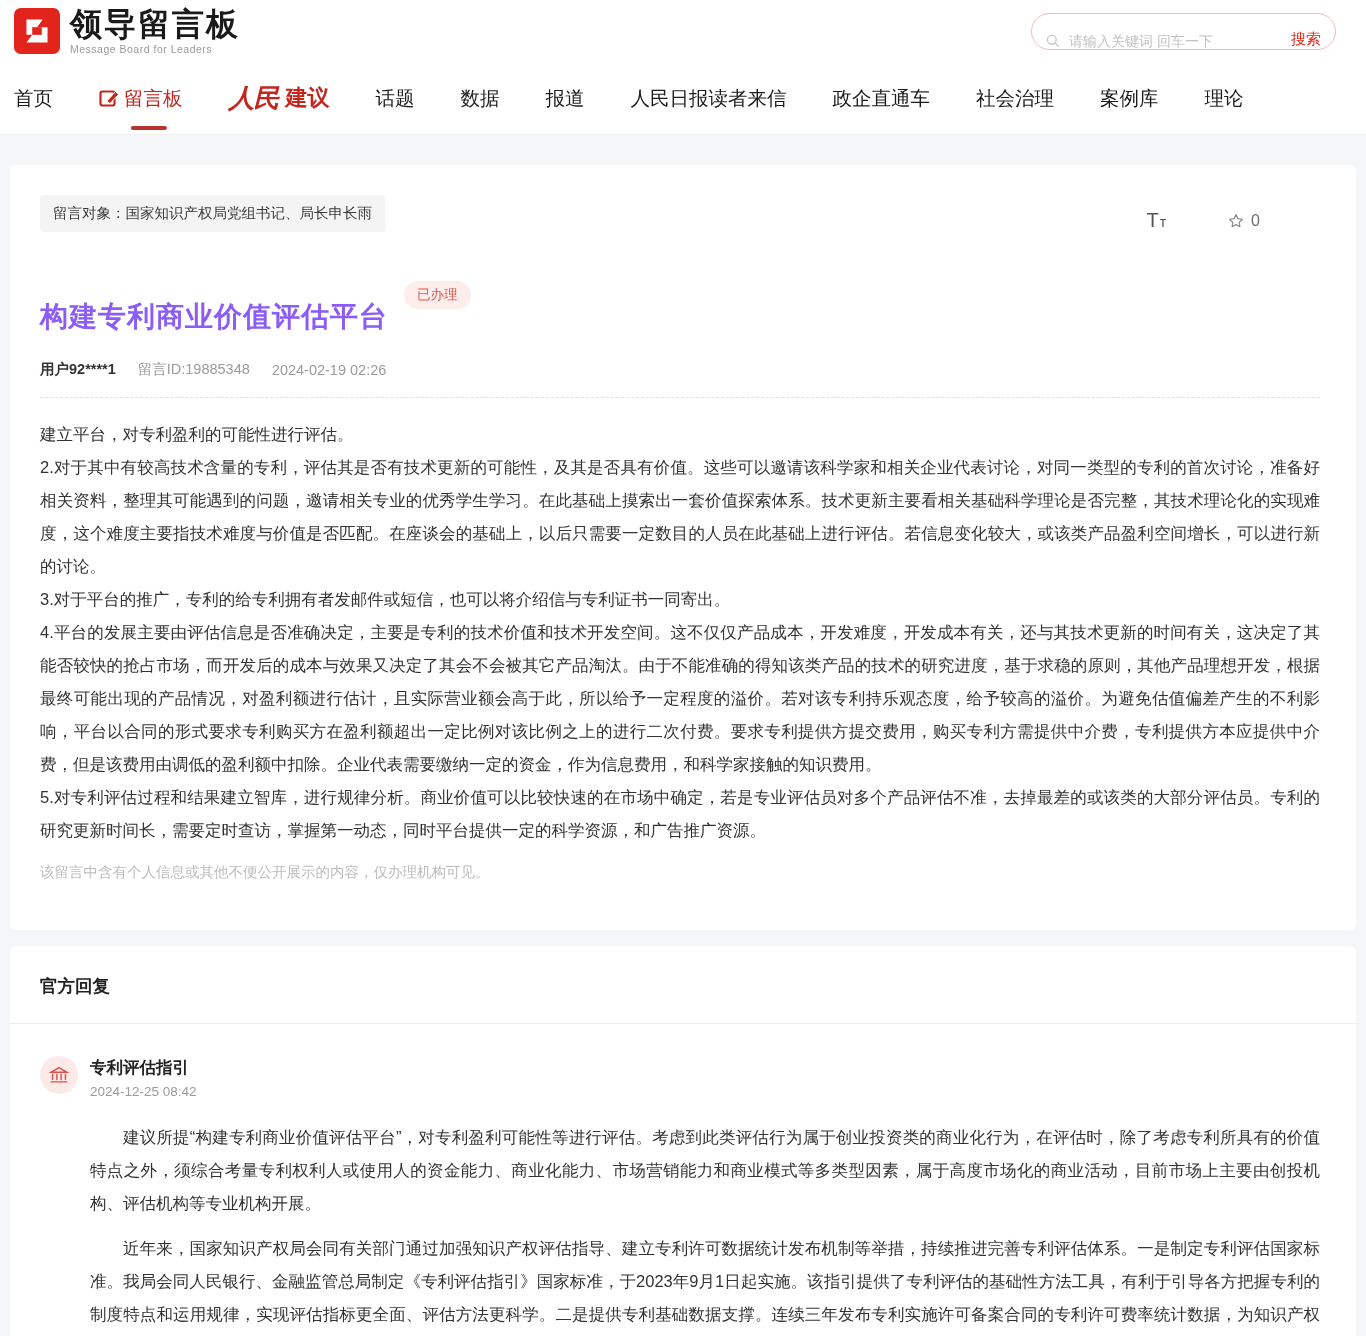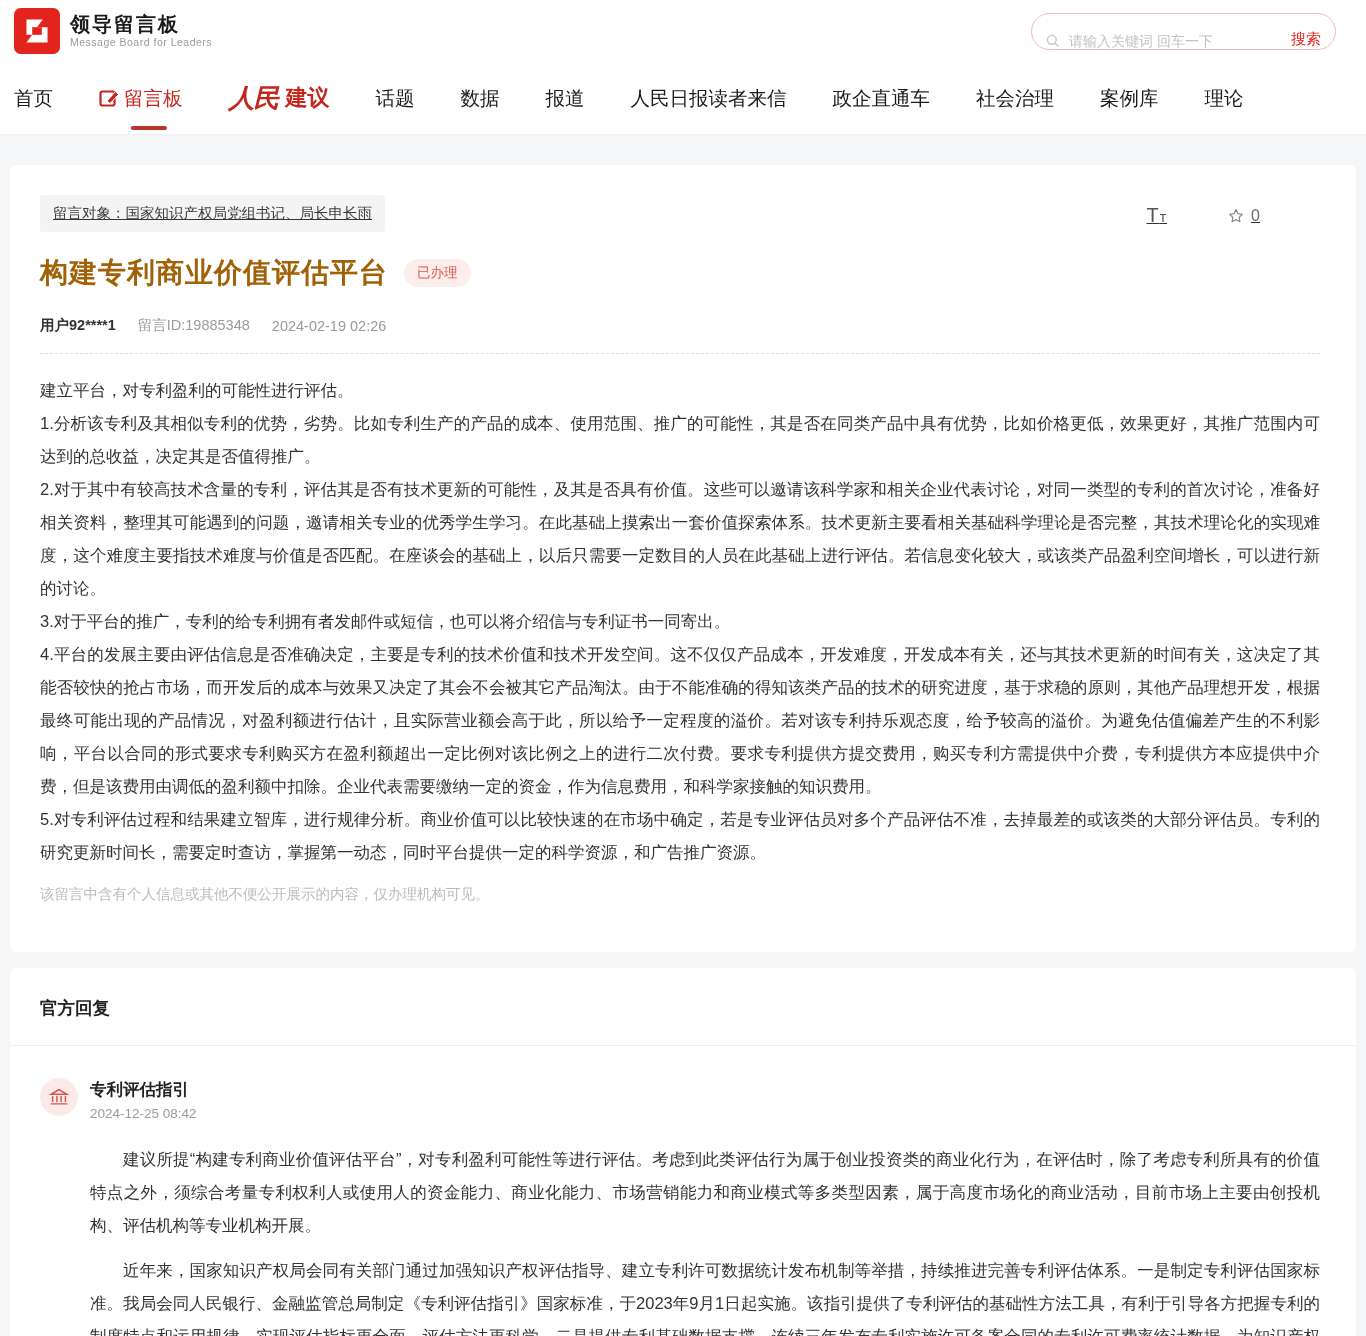--- a/index.html
+++ b/index.html
@@ -13,21 +13,21 @@
   .site-header {
     background: #fff;
     height: 62px;
     display: flex;
     align-items: center;
     padding: 0 30px 0 14px;
   }
   .logo-wrap { display: flex; align-items: center; gap: 10px; }
   .logo-icon { width: 46px; height: 46px; display: block; }
   .logo-text-block { display: flex; flex-direction: column; line-height: 1.1; }
-  .logo-title { font-size: 20px; font-weight: bold; color: #1a1a1a; letter-spacing: 2px; }
+  .logo-title { font-size: 32px; font-weight: bold; color: #1a1a1a; letter-spacing: 2px; }
   .logo-subtitle { font-size: 10.5px; color: #9a9a9a; margin-top: 2px; letter-spacing: 0.5px; }
   .header-spacer { flex: 1; }
   .search-box {
     width: 305px; height: 37px;
     border: 1px solid #f2bdba;
     border-radius: 19px;
     display: flex; align-items: flex-end;
     padding: 0 14px 0 13px;
     background: #fff;
   }
@@ -67,34 +67,34 @@
   .nav-special { color: #c4261d; }
   .nav-special .script { font-size: 26px; font-style: italic; font-weight: bold; font-family: "DejaVu Serif", serif; letter-spacing: -1px; }
   .nav-special .boldpart { font-size: 22px; font-weight: bold; margin-left: 2px; }
   
   .content { padding: 30px 10px 0 10px; }
   .card {
     background: #fff; border-radius: 6px;
     padding: 30px 36px 30px 30px;
   }
   .message-card { padding-bottom: 48px; }
-  .msg-top { display: flex; align-items: center; text-decoration: underline; }
+  .msg-top { display: flex; align-items: flex-end; }
   .target-tag {
     background: #f4f4f4; color: #3a3a3a;
     font-size: 14.5px; padding: 9px 13px; border-radius: 3px;
   }
   .msg-top-spacer { flex: 1; }
   .top-icons { display: flex; align-items: center; gap: 60px; padding-right: 60px; margin-top: 4px; }
   .font-size-toggle { color: #555; cursor: pointer; letter-spacing: 1px; }
   .font-size-toggle .big-t { font-size: 20px; }
   .font-size-toggle .small-t { font-size: 14px; }
   .star-wrap { display: flex; align-items: center; gap: 6px; color: #6b6b6b; font-size: 16px; cursor: pointer; }
   .star-wrap svg { width: 18px; height: 18px; }
   .msg-title-row { display: flex; align-items: center; margin-top: 22px; gap: 16px; }
-  .msg-title { font-size: 28px; font-weight: bold; color: #a16207; letter-spacing: 1px; }
+  .msg-title { font-size: 28px; font-weight: bold; color: #8b5cf6; letter-spacing: 1px; margin-top: 44px; }
   .status-badge {
     background: #fdeeec; color: #e0574e;
     font-size: 13.5px; padding: 5px 13px; border-radius: 14px;
   }
   .msg-meta { display: flex; align-items: center; gap: 22px; margin-top: 24px; padding-bottom: 18px; border-bottom: 1px dashed #e0e0e0; }
   .meta-user { font-size: 14.5px; font-weight: bold; color: #333; }
   .meta-gray { font-size: 14.5px; color: #9b9b9b; }
   .msg-body { margin-top: 20px; font-size: 16.5px; color: #333; }
   .msg-body p { line-height: 33px; text-align: justify; }
   .privacy-note { margin-top: 16px; font-size: 14.5px; color: #bcbcbc; }
@@ -187,21 +187,20 @@
     </div>
 
     <div class="msg-meta">
       <span class="meta-user">用户92****1</span>
       <span class="meta-gray">留言ID:19885348</span>
       <span class="meta-gray">2024-02-19 02:26</span>
     </div>
 
     <div class="msg-body">
         <p>建立平台，对专利盈利的可能性进行评估。</p>
-        <p>1.分析该专利及其相似专利的优势，劣势。比如专利生产的产品的成本、使用范围、推广的可能性，其是否在同类产品中具有优势，比如价格更低，效果更好，其推广范围内可达到的总收益，决定其是否值得推广。</p>
         <p>2.对于其中有较高技术含量的专利，评估其是否有技术更新的可能性，及其是否具有价值。这些可以邀请该科学家和相关企业代表讨论，对同一类型的专利的首次讨论，准备好相关资料，整理其可能遇到的问题，邀请相关专业的优秀学生学习。在此基础上摸索出一套价值探索体系。技术更新主要看相关基础科学理论是否完整，其技术理论化的实现难度，这个难度主要指技术难度与价值是否匹配。在座谈会的基础上，以后只需要一定数目的人员在此基础上进行评估。若信息变化较大，或该类产品盈利空间增长，可以进行新的讨论。</p>
         <p>3.对于平台的推广，专利的给专利拥有者发邮件或短信，也可以将介绍信与专利证书一同寄出。</p>
         <p>4.平台的发展主要由评估信息是否准确决定，主要是专利的技术价值和技术开发空间。这不仅仅产品成本，开发难度，开发成本有关，还与其技术更新的时间有关，这决定了其能否较快的抢占市场，而开发后的成本与效果又决定了其会不会被其它产品淘汰。由于不能准确的得知该类产品的技术的研究进度，基于求稳的原则，其他产品理想开发，根据最终可能出现的产品情况，对盈利额进行估计，且实际营业额会高于此，所以给予一定程度的溢价。若对该专利持乐观态度，给予较高的溢价。为避免估值偏差产生的不利影响，平台以合同的形式要求专利购买方在盈利额超出一定比例对该比例之上的进行二次付费。要求专利提供方提交费用，购买专利方需提供中介费，专利提供方本应提供中介费，但是该费用由调低的盈利额中扣除。企业代表需要缴纳一定的资金，作为信息费用，和科学家接触的知识费用。</p>
         <p>5.对专利评估过程和结果建立智库，进行规律分析。商业价值可以比较快速的在市场中确定，若是专业评估员对多个产品评估不准，去掉最差的或该类的大部分评估员。专利的研究更新时间长，需要定时查访，掌握第一动态，同时平台提供一定的科学资源，和广告推广资源。</p>
       </div>
 
     <p class="privacy-note">该留言中含有个人信息或其他不便公开展示的内容，仅办理机构可见。</p>
   </section>
 
   <section class="card reply-card">

